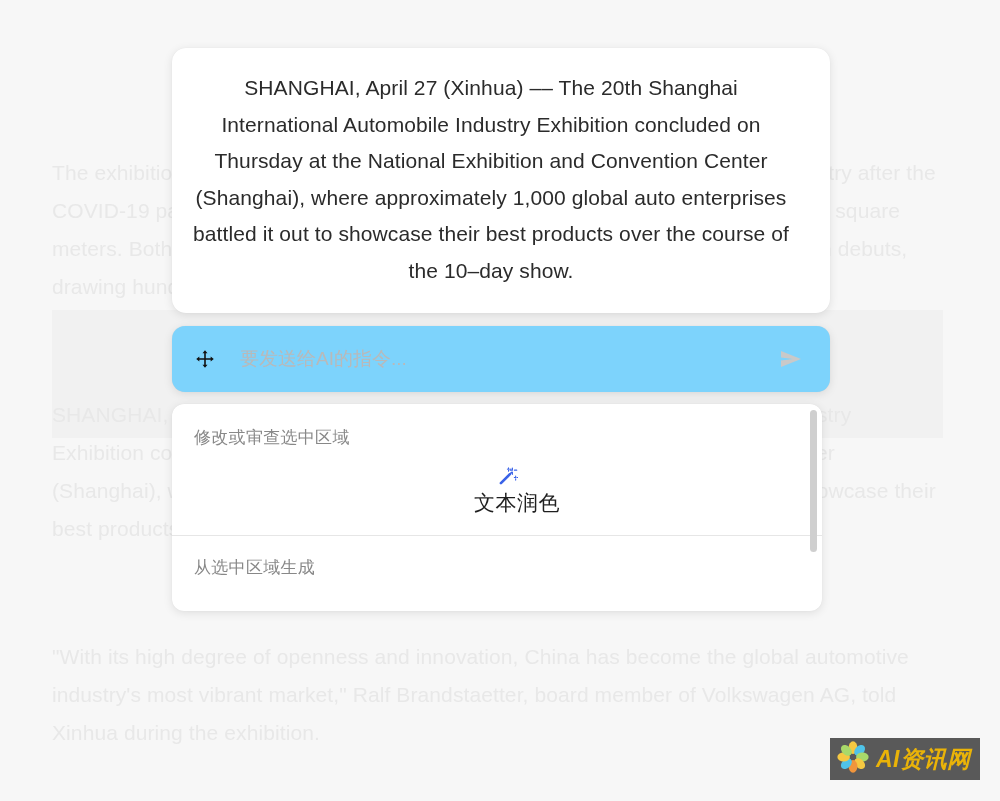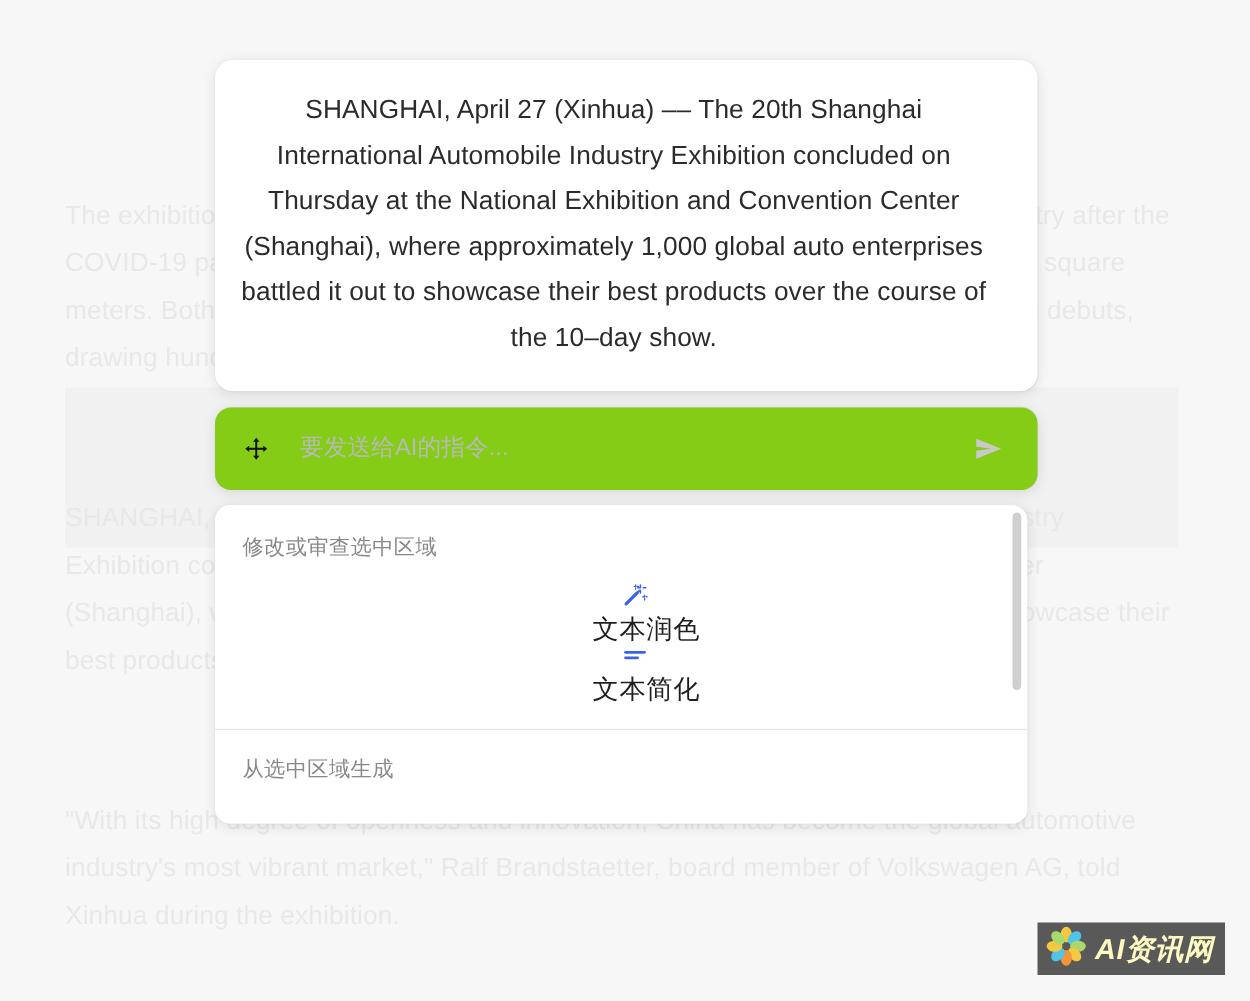--- a/index.html
+++ b/index.html
@@ -62,21 +62,21 @@
     line-height: 36.5px;
     color: #2b2b2b;
     letter-spacing: .1px;
     white-space: pre-wrap;
   }
 
   
   #prompt-bar {
     margin-top: 13px;
     height: 66px;
-    background: #84cc16;
+    background: #7dd3fc;
     border-radius: 13px;
     box-shadow: 0 2px 10px rgba(0,0,0,.10), 0 0 1px rgba(0,0,0,.08);
     display: flex;
     align-items: center;
     padding: 0 22px 0 20px;
   }
   #drag-handle {
     width: 26px; height: 26px;
     flex: 0 0 26px;
     display: flex; align-items: center; justify-content: center;
@@ -167,21 +167,21 @@
     display: flex;
     align-items: center;
     gap: 6px;
     padding: 0 6px;
     z-index: 20;
   }
   #watermark-text {
     font-size: 23px;
     font-weight: bold;
     font-style: italic;
-    color: #fef9c3;
+    color: #eab308;
     letter-spacing: .5px;
     line-height: 1;
   }
 </style>
 </head>
 <body>
 
 <div class="bg-block-sel"></div>
 
 <div id="bg-doc">
@@ -223,29 +223,20 @@
             <path d="M11.3 12.7 L16.2 7.8"></path>
             <path d="M17.2 2.4 v2.6 M17.2 7.4 v2.6 M14.6 5 h2.6 M19.8 5 h2.6" stroke-width="1.5"></path>
             <path d="M21.2 12.1 v1.6 M21.2 15.3 v1.6 M19.6 13.7 h1.6 M22.8 13.7 h1.6" stroke-width="1.3"></path>
             <path d="M12.6 2.2 v1.3 M12.6 5.1 v1.3 M11.2 3.8 h1.4 M14 3.8 h1.3" stroke-width="1.2"></path>
           </svg>
         </span>
         <span class="menu-label">文本润色</span>
       </div>
 
 
-      <div class="menu-item">
-        <span class="menu-icon">
-          <svg width="22" height="22" viewBox="0 0 24 24" fill="currentColor" aria-hidden="true">
-            <rect x="2.5" y="8.4" width="19" height="2.6" rx="1.3"></rect>
-            <rect x="2.5" y="13.2" width="13" height="2.6" rx="1.3"></rect>
-          </svg>
-        </span>
-        <span class="menu-label">文本简化</span>
-      </div>
 
 
     </div>
 
     <div class="menu-divider"></div>
 
     <div class="menu-section bottom">
       <div class="section-label">从选中区域生成</div>
     </div>
 

